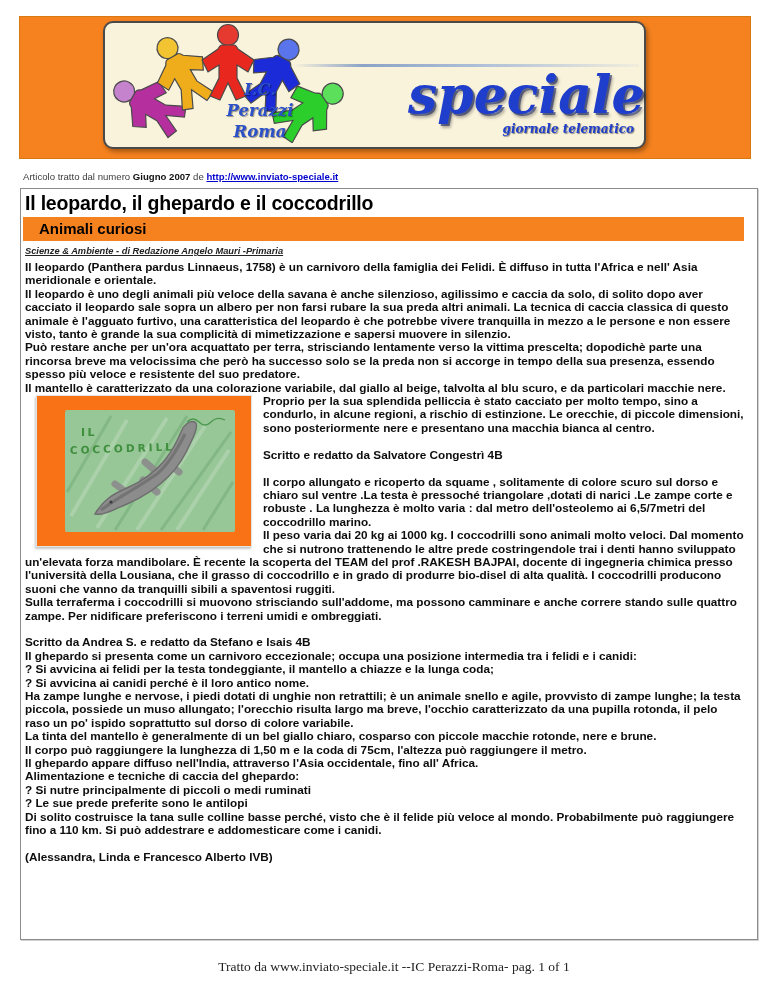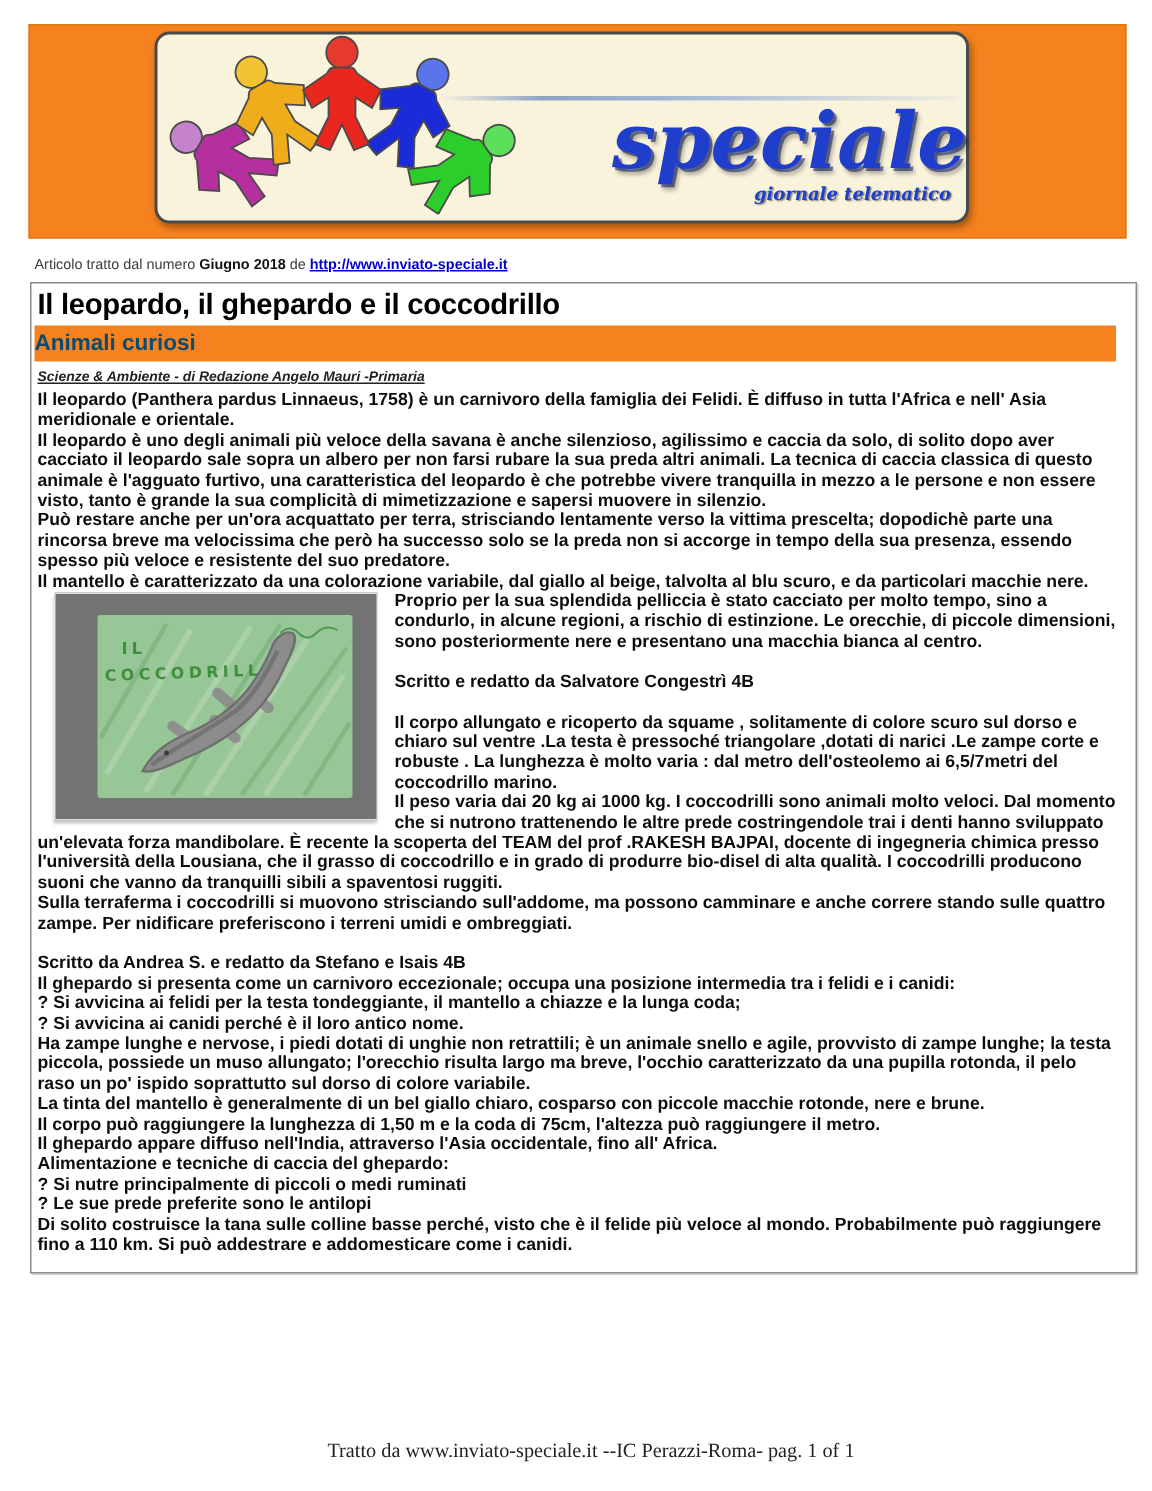--- a/index.html
+++ b/index.html
@@ -27,35 +27,35 @@
   .logo-sub{position:absolute;right:10px;top:99px;font-family:"DejaVu Serif",serif;
             font-style:italic;font-weight:bold;font-size:12px;color:var(--logo_blue);
             text-shadow:1px 1px 1px rgba(0,0,0,.45);white-space:nowrap;}
 
   
   .meta{position:absolute;left:23px;top:171px;font-size:9.6px;color:#3c3c3c;}
   .meta b{color:#111;}
   .meta a{color:var(--link_blue);font-weight:bold;text-decoration:underline;}
 
   
-  .article-box{position:absolute;left:20px;top:188px;width:738px;height:661px;
+  .article-box{position:absolute;left:20px;top:188px;width:738px;height:752px;
                background:#fff;border:1px solid var(--border_gray);
                box-shadow:1px 1px 0 rgba(0,0,0,.18);
                padding:0 0 0 0;box-sizing:border-box;overflow:hidden;}
   .article-inner{padding:2px 13px 2px 2px;}
   h1.title{margin:1px 0 1px 2px;font-size:19.5px;letter-spacing:-.2px;color:#000;}
-  .category{background:var(--orange);font-size:15px;font-weight:bold;color:#0c4a6e;
-            padding:3px 0 4px 0;margin:2px 0 0 0;}
+  .category{background:var(--orange);font-size:15px;font-weight:bold;color:#000000;
+            padding:3px 0 4px 16px;margin:2px 0 0 0;}
   .byline{font-size:9.3px;font-weight:bold;font-style:italic;text-decoration:underline;
           color:#222;margin:5px 0 4px 2px;}
   .body-text{font-size:11.75px;line-height:13.4px;color:#0d0d0d;margin-left:2px;}
   .body-text p{margin:0;font-weight:bold;}
 
   
-  .photo{float:left;width:214px;height:150px;margin:1px 11px 0 11px;background:#737373;
+  .photo{float:left;width:214px;height:150px;margin:1px 11px 0 11px;background:#f97316;
          border:1px solid #E2E2E0;box-shadow:-1px 2px 2px rgba(0,0,0,.22);}
   .croc-label{font-family:"DejaVu Sans",sans-serif;font-weight:bold;fill:#3F8F3F;}
 
   
   .footer{position:absolute;left:0;top:959px;width:756px;text-align:center;
           font-family:"Liberation Serif",serif;font-size:13.5px;color:#222;padding-left:16px;}
 </style>
 </head>
 <body>
 
@@ -83,30 +83,35 @@
         <g transform="translate(167,54) rotate(28)" stroke="#4a4a4a" stroke-width="1.2">
           <circle cx="0" cy="-31" r="10.5" style="fill:var(--head_blue)"></circle>
           <use href="#person" style="fill:var(--fig_blue)"></use>
         </g>
         <g transform="translate(121,43)" stroke="#4a4a4a" stroke-width="1.2">
           <circle cx="0" cy="-31" r="10.5" style="fill:var(--head_red)"></circle>
           <use href="#person" style="fill:var(--fig_red)"></use>
         </g>
       </svg>
 
+      <div class="school-name">
+        <div>I.C.</div>
+        <div>Perazzi</div>
+        <div>Roma</div>
+      </div>
 
       <div class="logo-line"></div>
       <div class="logo-t2">speciale</div>
       <div class="logo-sub">giornale telematico</div>
     </div>
   </div>
 
   <div class="meta">
     <span>Articolo tratto dal numero</span>
-    <b>Giugno 2018</b>
+    <b>Giugno 2007</b>
     <span>de</span>
     <a href="#">http://www.inviato-speciale.it</a>
   </div>
 
   <div class="article-box">
     <div class="article-inner">
       <h1 class="title">Il leopardo, il ghepardo e il coccodrillo</h1>
       <div class="category">Animali curiosi</div>
       <div class="byline">Scienze &amp; Ambiente - di Redazione Angelo Mauri -Primaria</div>
 

